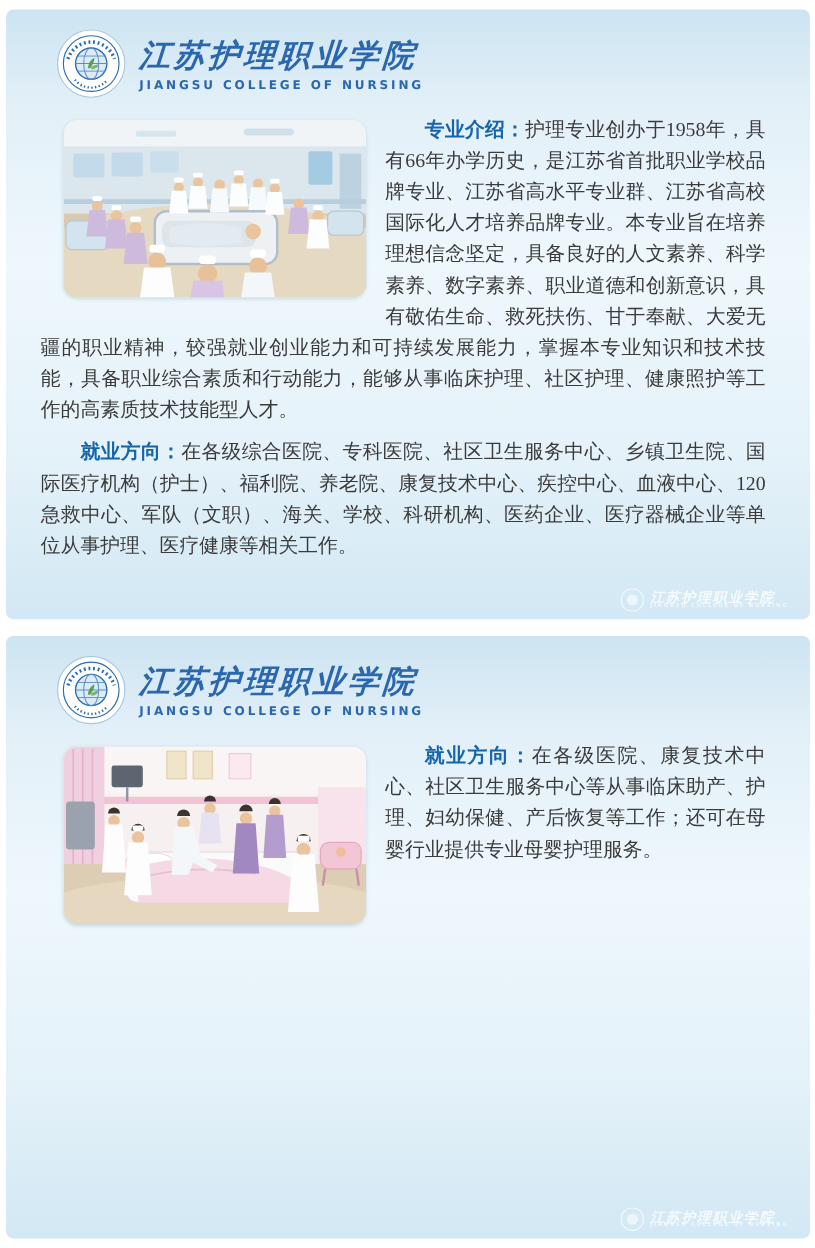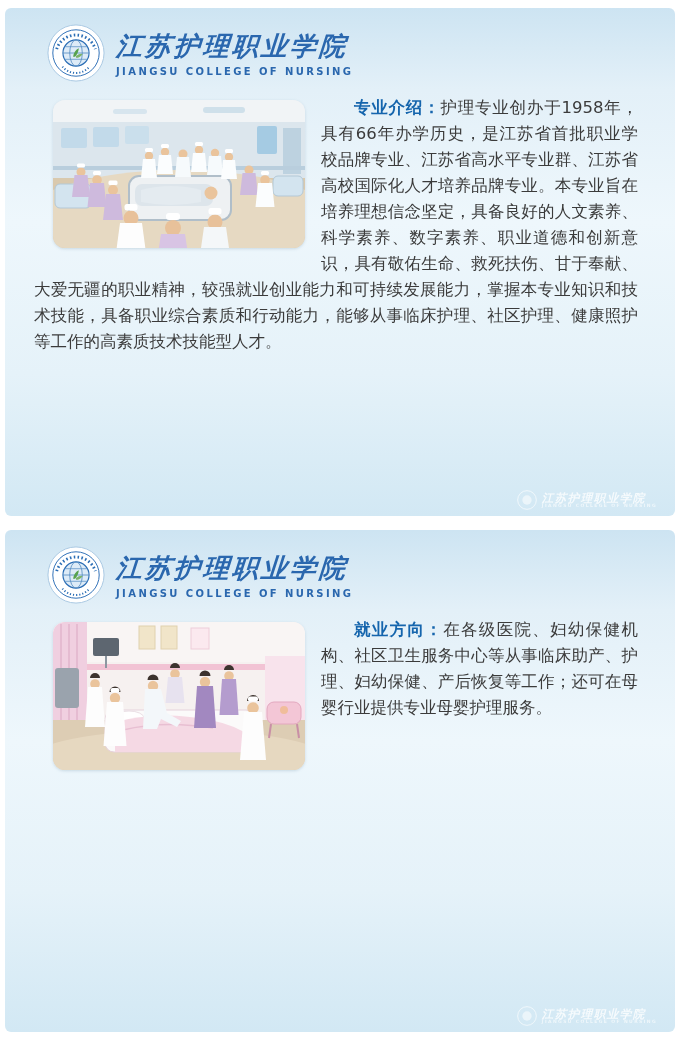--- a/index.html
+++ b/index.html
@@ -30,21 +30,21 @@
     white-space:nowrap;
   }
   .name-en {
     font-size:10px; font-weight:bold; letter-spacing:2.4px;
     color:#2a67ae; margin-top:2px; white-space:nowrap;
   }
   .card-title {
     text-align:center; color:#1460a8; font-weight:bold;
     font-size:33px; letter-spacing:2px; margin-top:9px;
   }
-  .content { padding:0 37px 0 29px; margin-top:13px; }
+  .content { padding:0 37px 0 29px; margin-top:13px;font-family:Liberation Serif, serif; }
   .photo {
     float:left; width:252px; height:148px;
     border-radius:12px; overflow:hidden;
     margin:5px 16px 8px 19px;
     box-shadow:0 1px 3px rgba(90,130,160,.25);
   }
   .photo svg { display:block; width:100%; height:100%; }
   p.body-text {
     font-size:16.5px; line-height:26px; color:#3b3b3b;
     text-align:justify; text-indent:2em;
@@ -194,20 +194,21 @@
               <circle r="7.5" fill="#e8c19a"></circle>
               <rect x="-6.5" y="-14" width="13" height="6.5" rx="2.5" fill="#fff"></rect>
               <path d="M-11 5 h22 l4 28 h-30 z" fill="#f4f7f9"></path>
             </g>
         </g>
       </svg>
     </figure>
 
     <p class="body-text intro"><span class="lbl">专业介绍：</span><span>护理专业创办于1958年，具有66年办学历史，是江苏省首批职业学校品牌专业、江苏省高水平专业群、江苏省高校国际化人才培养品牌专业。本专业旨在培养理想信念坚定，具备良好的人文素养、科学素养、数字素养、职业道德和创新意识，具有敬佑生命、救死扶伤、甘于奉献、大爱无疆的职业精神，较强就业创业能力和可持续发展能力，掌握本专业知识和技术技能，具备职业综合素质和行动能力，能够从事临床护理、社区护理、健康照护等工作的高素质技术技能型人才。</span></p>
 
+    <p class="body-text jobs"><span class="lbl">就业方向：</span><span>在各级综合医院、专科医院、社区卫生服务中心、乡镇卫生院、国际医疗机构（护士）、福利院、养老院、康复技术中心、疾控中心、血液中心、120急救中心、军队（文职）、海关、学校、科研机构、医药企业、医疗器械企业等单位从事护理、医疗健康等相关工作。</span></p>
   </div>
 
   <div class="watermark">
     <svg class="wm-logo" viewBox="0 0 60 60">
       <circle cx="30" cy="30" r="28" fill="none" stroke="rgba(255,255,255,.85)" stroke-width="3"></circle>
       <circle cx="30" cy="30" r="14" fill="rgba(255,255,255,.7)"></circle>
     </svg>
     <div class="wm-txt">
       <span class="wm-cn">江苏护理职业学院</span>
       <span class="wm-en">JIANGSU COLLEGE OF NURSING</span>
@@ -313,21 +314,21 @@
         <g transform="translate(200,86)">
           <path d="M-6 -7 a6 6 0 0 1 12 0 z" fill="#3c332e"></path>
             <circle r="5.8" fill="#eac49c"></circle>
           <rect x="-5" y="-11.5" width="10" height="5" rx="2" fill="#fff"></rect>
           <path d="M-9 4 h18 l4 48 h-26 z" fill="#fdfdfd"></path>
         </g>
       </svg>
     </figure>
 
 
-    <p class="body-text jobs"><span class="lbl">就业方向：</span><span>在各级医院、妇幼保健机构、社区卫生服务中心等从事临床助产、护理、妇幼保健、产后恢复等工作；还可在母婴行业提供专业母婴护理服务。</span></p>
+    <p class="body-text jobs"><span class="lbl">就业方向：</span><span>在各级医院、康复技术中心、社区卫生服务中心等从事临床助产、护理、妇幼保健、产后恢复等工作；还可在母婴行业提供专业母婴护理服务。</span></p>
   </div>
 
   <div class="watermark">
     <svg class="wm-logo" viewBox="0 0 60 60">
       <circle cx="30" cy="30" r="28" fill="none" stroke="rgba(255,255,255,.85)" stroke-width="3"></circle>
       <circle cx="30" cy="30" r="14" fill="rgba(255,255,255,.7)"></circle>
     </svg>
     <div class="wm-txt">
       <span class="wm-cn">江苏护理职业学院</span>
       <span class="wm-en">JIANGSU COLLEGE OF NURSING</span>

